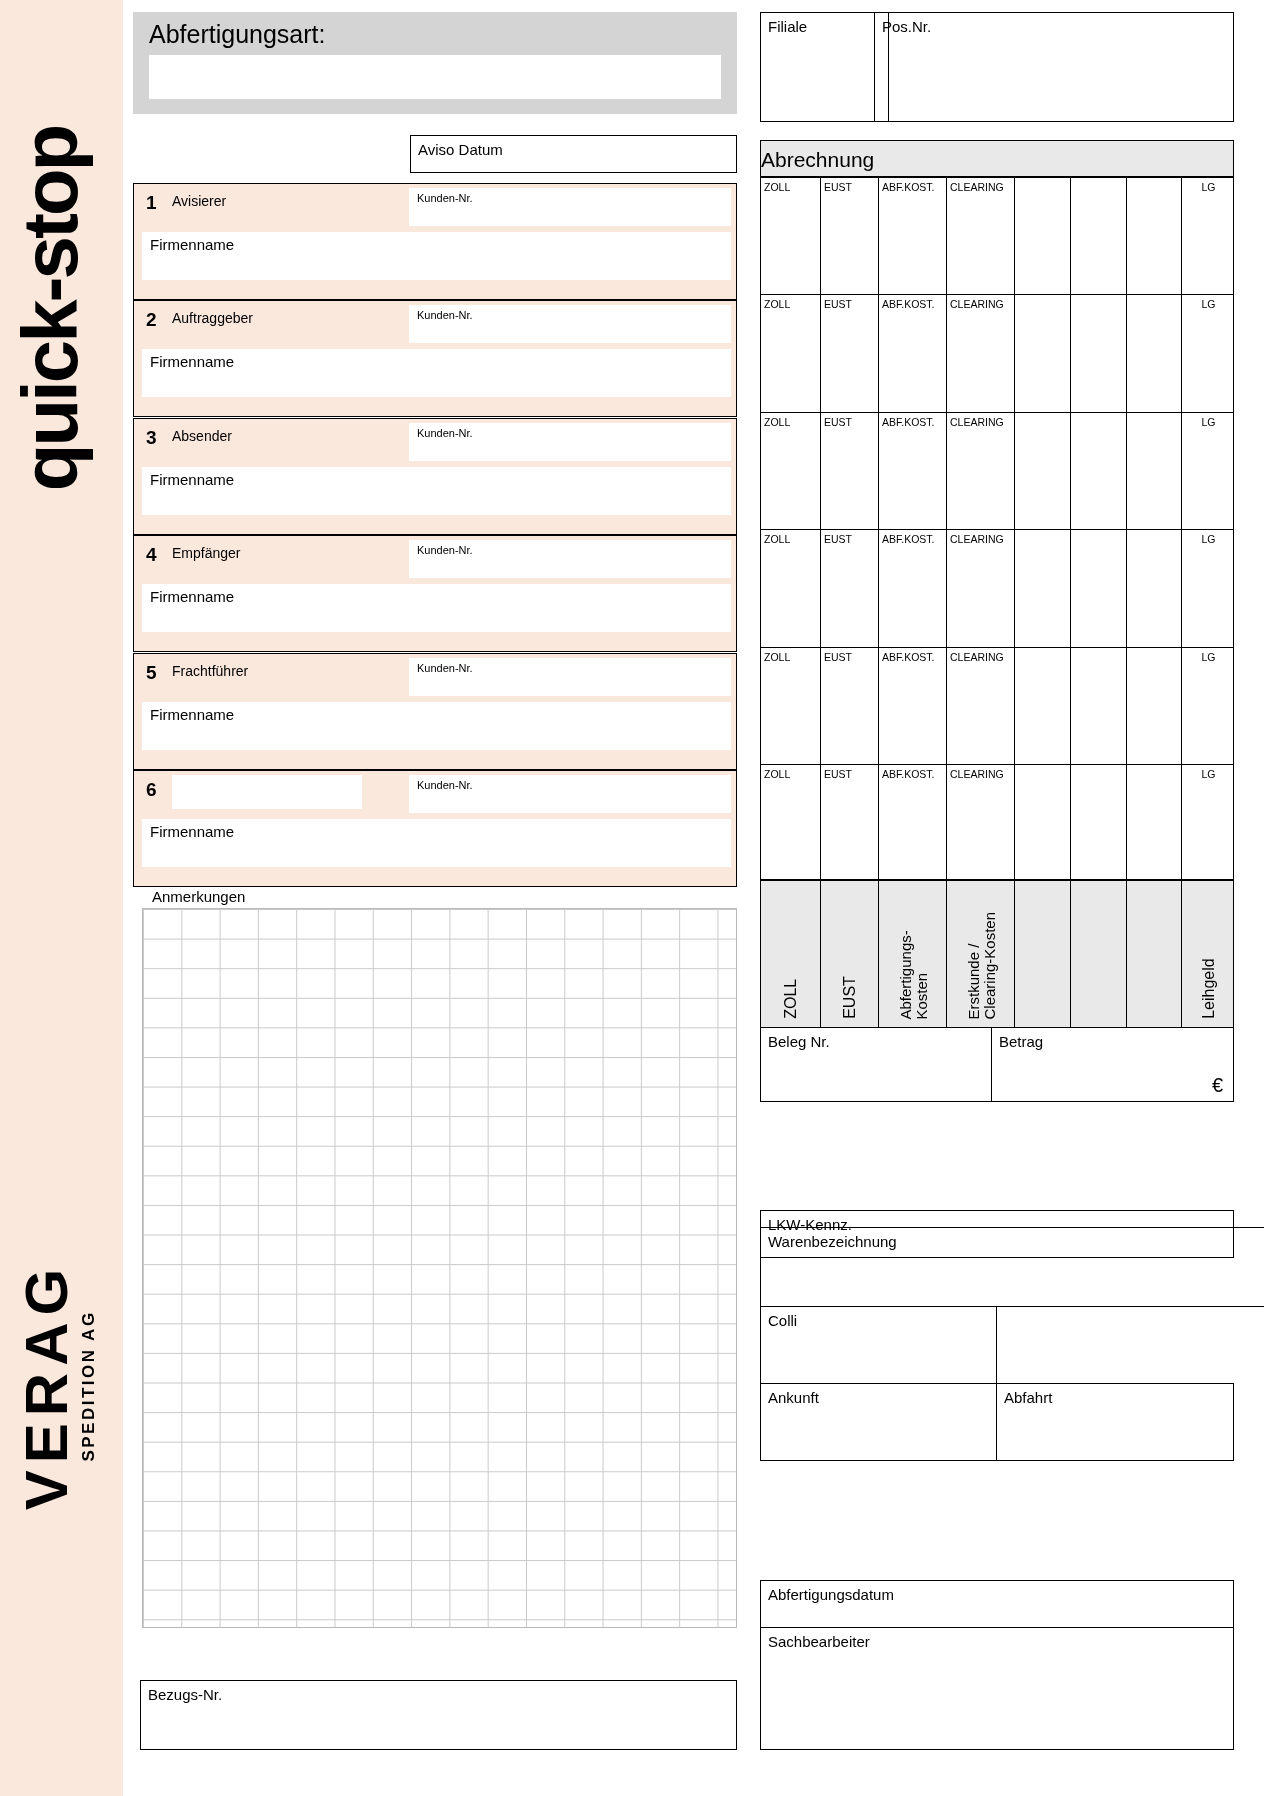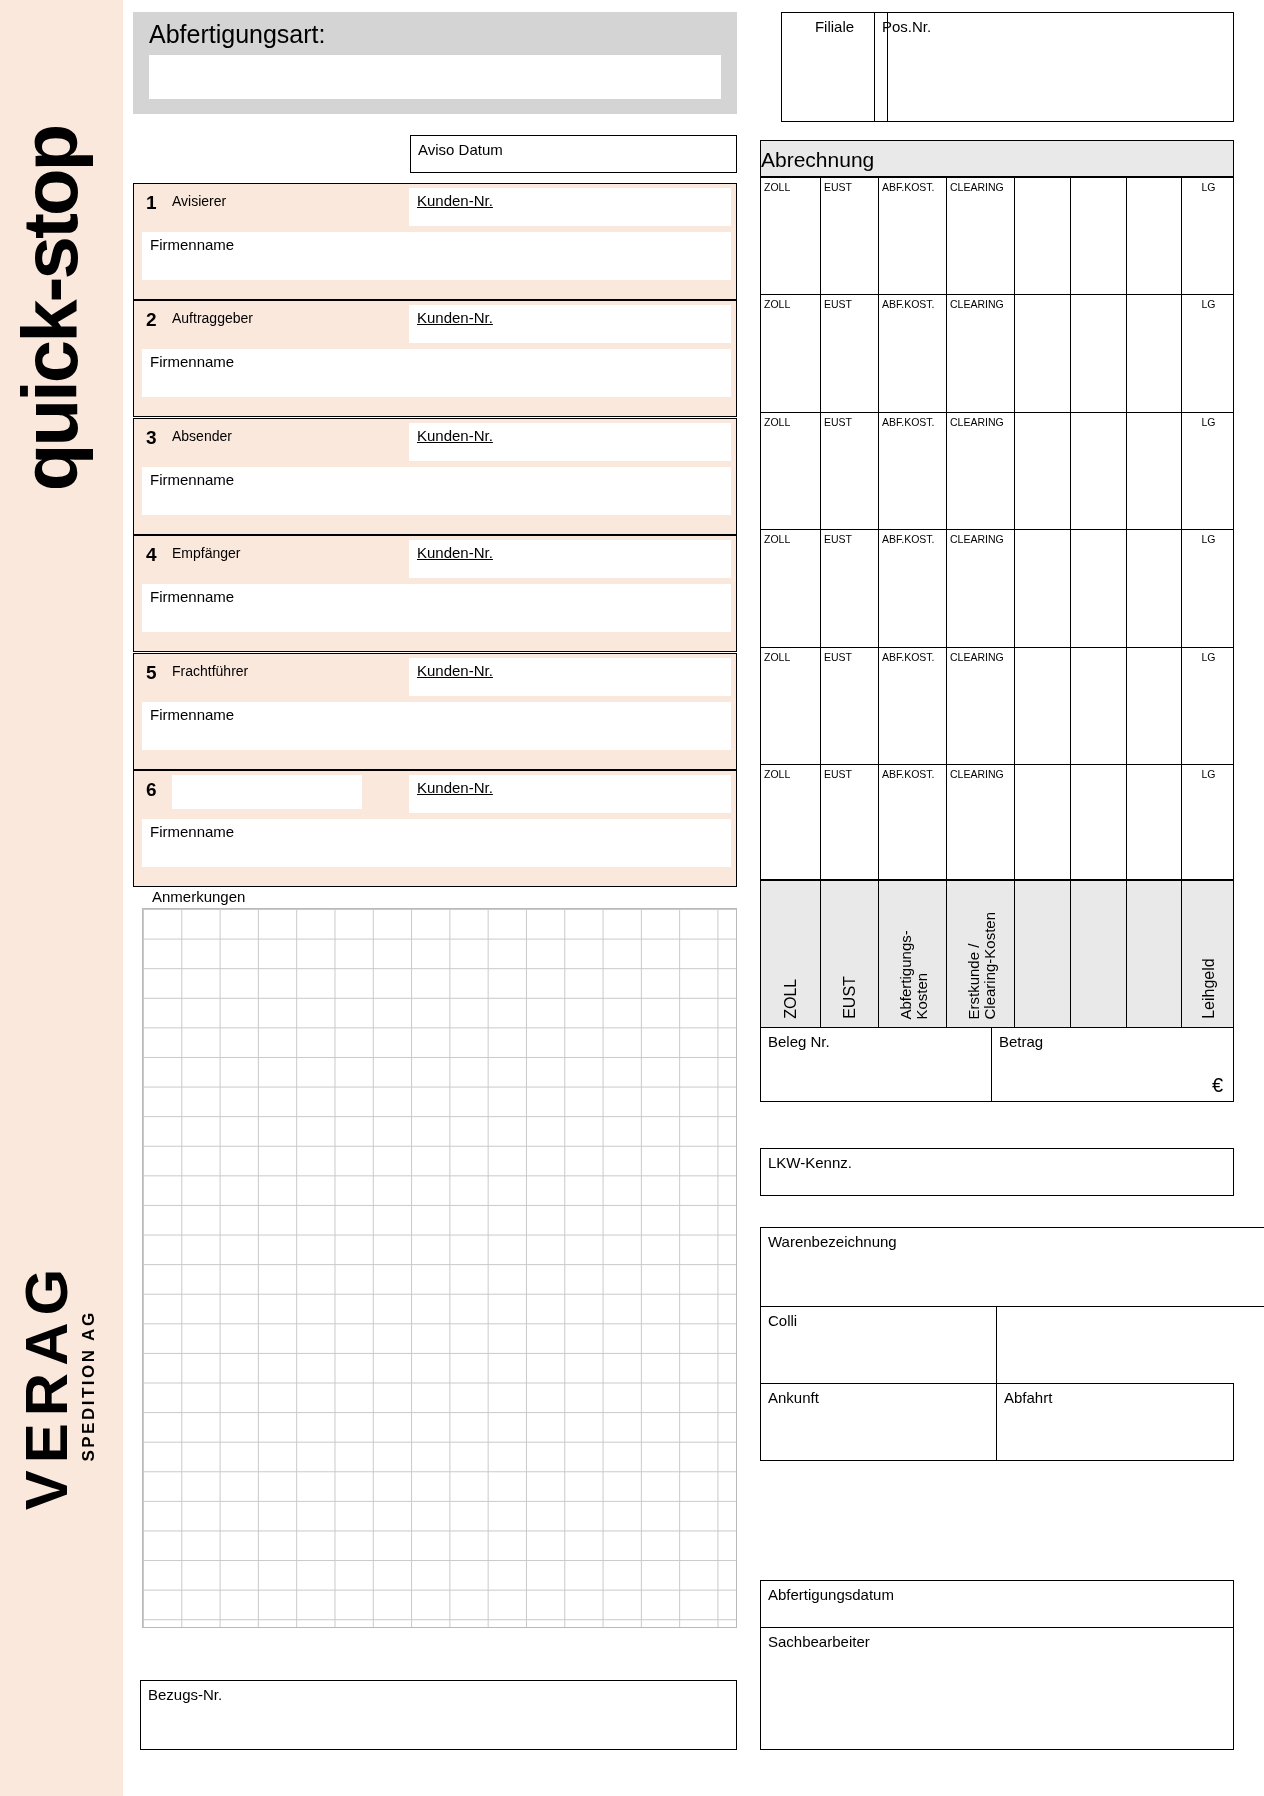--- a/index.html
+++ b/index.html
@@ -86,21 +86,21 @@
     margin-bottom: 6px;
   }
   #abf-art .white-field {
     background: #ffffff;
     height: 44px;
     border: 0;
   }
 
   
   #filiale-box {
-    left: 781px; top: 12px; width: 107px; height: 110px; text-align: center;
+    left: 760px; top: 12px; width: 129px; height: 110px;
   }
   #posnr-box {
     left: 874px; top: 12px; width: 360px; height: 110px;
   }
   .field-label {
     padding: 5px 7px 0 7px;
     font-size: 15px;
   }
 
   
@@ -134,22 +134,21 @@
     width: 190px; height: 34px;
     background: #ffffff;
   }
   .party-kunden {
     position: absolute;
     left: 275px; top: 4px;
     width: 322px; height: 38px;
     background: #ffffff;
     box-sizing: border-box;
     padding: 4px 0 16px 8px;
-    font-size: 15px;
-    text-decoration: underline;
+    font-size: 11px;
   }
   .party-firm {
     position: absolute;
     left: 8px; top: 48px;
     width: 589px; height: 48px;
     background: #ffffff;
     box-sizing: border-box;
     padding: 4px 0 0 8px;
     font-size: 15px;
   }
@@ -248,21 +247,21 @@
       linear-gradient(to bottom, #c9c9c9 1px, transparent 1px);
     background-size: 38.3px 29.6px;
   }
 
   
   #bezugs-box {
     left: 140px; top: 1680px; width: 597px; height: 70px;
   }
 
   
-  #lkw-box   { left: 760px; top: 1148px; width: 474px; height: 48px; }
+  #lkw-box   { left: 760px; top: 1210px; width: 474px; height: 48px; }
   #waren-box { left: 760px; top: 1227px; width: 510px; height: 80px; }
   #colli-box { left: 760px; top: 1306px; width: 237px; height: 78px; }
   #gewicht-box { left: 996px; top: 1306px; width: 238px; height: 78px; }
   #ankunft-box { left: 760px; top: 1383px; width: 237px; height: 78px; }
   #abfahrt-box { left: 996px; top: 1383px; width: 238px; height: 78px; }
 
   #abfdatum-box { left: 760px; top: 1580px; width: 474px; height: 48px; }
   #sachb-box    { left: 760px; top: 1627px; width: 474px; height: 123px; }
 </style>
 </head>

